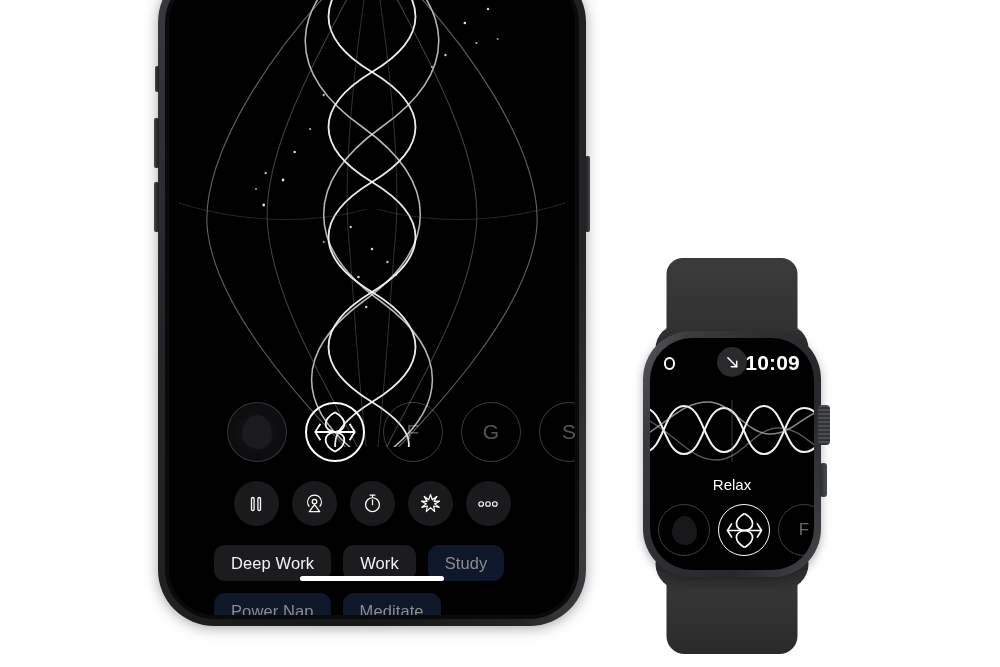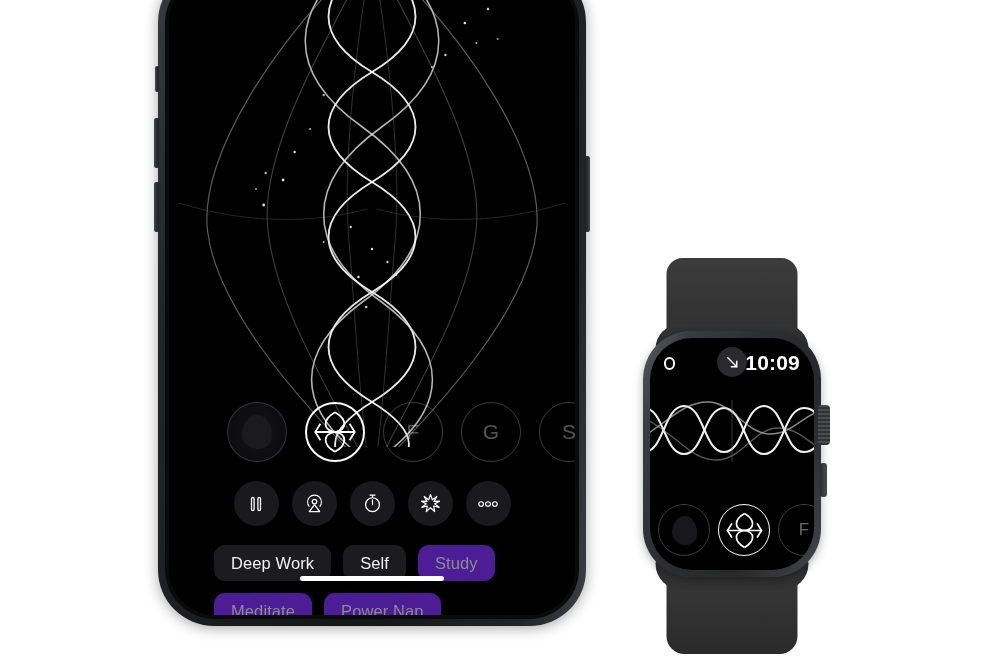--- a/index.html
+++ b/index.html
@@ -121,21 +121,21 @@
     padding: 0 17px;
     border-radius: 11px;
     background: #1c1c1e;
     color: #f2f2f4;
     font-size: 16.5px;
     font-weight: 500;
     display: flex; align-items: center; justify-content: center;
     letter-spacing: .1px;
     white-space: nowrap;
   }
-  .chip.dim { color: #8c8c90; background:#4c1d95; }
+  .chip.dim { color: #8c8c90; background:#0f172a; }
 
   #home-indicator {
     position: absolute;
     left: 50%; transform: translateX(-50%);
     bottom: 34px;
     width: 144px; height: 5.5px;
     border-radius: 4px;
     background: #fff;
   }
 
@@ -396,24 +396,24 @@
             <svg width="24" height="12" viewBox="0 0 28 12">
               <circle cx="6" cy="6" r="2.7" fill="none" stroke="#fff" stroke-width="1.3"></circle>
               <circle cx="14" cy="6" r="2.7" fill="none" stroke="#fff" stroke-width="1.3"></circle>
               <circle cx="22" cy="6" r="2.7" fill="none" stroke="#fff" stroke-width="1.3"></circle>
             </svg>
           </div>
         </div>
 
         <div id="chips">
           <div class="chip">Deep Work</div>
-          <div class="chip">Self</div>
+          <div class="chip">Work</div>
           <div class="chip dim">Study</div>
+          <div class="chip dim">Power Nap</div>
           <div class="chip dim">Meditate</div>
-          <div class="chip dim">Power Nap</div>
         </div>
 
         <div id="home-indicator"></div>
 
       </div>
     </div>
   </div>
 
   <div id="watch">
 
@@ -441,20 +441,21 @@
           <svg viewBox="0 0 164 82" preserveAspectRatio="none" aria-hidden="true">
             <rect width="164" height="82" fill="#000"></rect>
             <path d="M-6 18 C14 18 14 64 34 64 C54 64 54 18 74 18 C94 18 94 64 114 64 C134 64 134 18 154 18 C164 18 168 26 172 32" fill="none" stroke="#ffffff" stroke-width="2" opacity=".95"></path>
             <path d="M-6 62 C14 62 14 16 34 16 C54 16 54 62 74 62 C94 62 94 16 114 16 C134 16 134 62 154 62 C164 62 168 54 172 48" fill="none" stroke="#ffffff" stroke-width="2" opacity=".95"></path>
             <path d="M-6 46 C20 30 34 12 58 12 C82 12 96 44 120 44 C142 44 152 26 172 20" fill="none" stroke="#d0d0d0" stroke-width="1.5" opacity=".65"></path>
             <path d="M-6 28 C24 42 40 70 66 70 C92 70 104 38 128 38 C148 38 158 52 172 60" fill="none" stroke="#b0b0b0" stroke-width="1.3" opacity=".5"></path>
             <line x1="82" y1="10" x2="82" y2="72" stroke="#777" stroke-width="0.9" opacity=".55"></line>
           </svg>
         </div>
 
+        <div id="watch-label">Relax</div>
 
         <div id="watch-genres">
           <div class="w-circle first">
             <div class="blob"></div>
           </div>
           <div class="w-circle active">
             <svg viewBox="0 0 48 48">
               <line x1="5" y1="24" x2="43" y2="24" stroke="#fff" stroke-width="1.9"></line>
               <path d="M24 5 C12 12 12 22 24 24 C36 26 36 36 24 43" fill="none" stroke="#fff" stroke-width="1.9"></path>
               <path d="M24 5 C36 12 36 22 24 24 C12 26 12 36 24 43" fill="none" stroke="#fff" stroke-width="1.9"></path>

